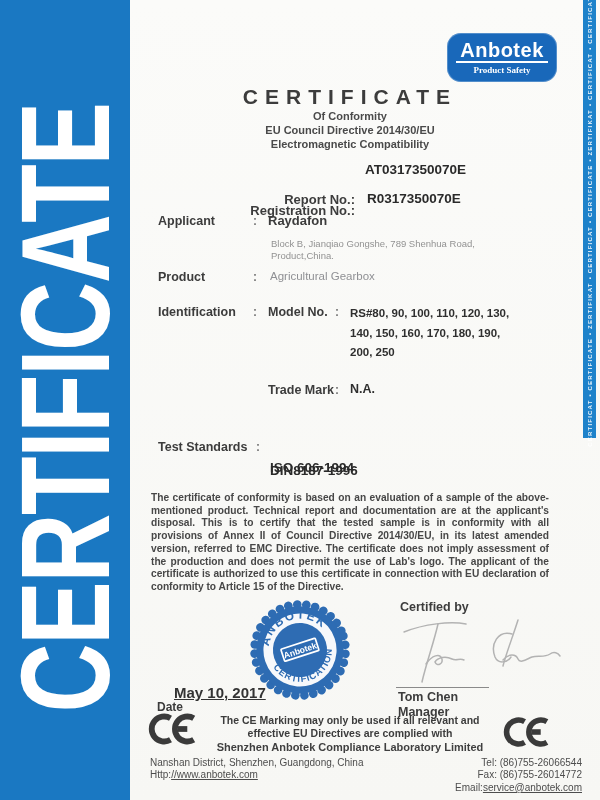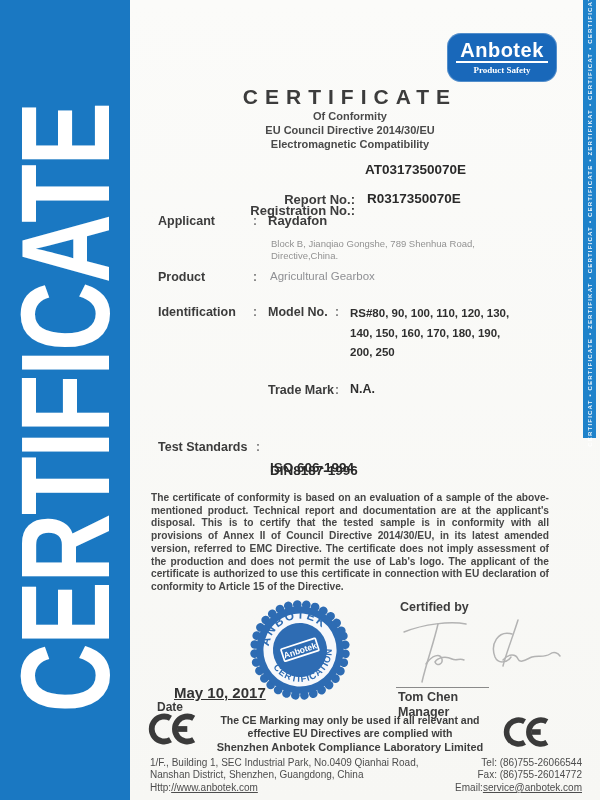--- a/index.html
+++ b/index.html
@@ -99,21 +99,21 @@
 
   <div class="abs reg-label row-label">Registration No.:</div>
   <div class="abs reg-value">AT0317350070E</div>
   <div class="abs rep-label row-label">Report No.:</div>
   <div class="abs rep-value">R0317350070E</div>
 
   <div class="abs row-label" style="left:158px;top:214px;">Applicant</div>
   <div class="colon" style="top:214px;">:</div>
   <div class="abs" style="left:268px;top:213px;font-weight:bold;font-size:13px;">Raydafon</div>
   <div class="abs addr" style="left:271px;top:238px;">Block B, Jianqiao Gongshe, 789 Shenhua Road,</div>
-  <div class="abs addr" style="left:271px;top:250px;">Directive,China.</div>
+  <div class="abs addr" style="left:271px;top:250px;">Product,China.</div>
 
   <div class="abs row-label" style="left:158px;top:270px;">Product</div>
   <div class="colon" style="top:270px;">:</div>
   <div class="abs gray-val" style="left:270px;top:270px;font-size:11.5px;">Agricultural Gearbox</div>
 
   <div class="abs row-label" style="left:158px;top:305px;">Identification</div>
   <div class="colon" style="top:305px;">:</div>
   <div class="abs row-label" style="left:268px;top:305px;">Model No.</div>
   <div class="colon2" style="top:305px;">:</div>
   <div class="abs model-lines" style="left:350px;top:304px;">
@@ -188,21 +188,20 @@
     </g>
   </svg>
 
   <div class="abs ce-notice">
     <div>The CE Marking may only be used if all relevant and</div>
     <div>effective EU Directives are complied with</div>
   </div>
   <div class="abs company">Shenzhen Anbotek Compliance Laboratory Limited</div>
 
   <div class="abs addr-left">
-    <div>1/F., Building 1, SEC Industrial Park, No.0409 Qianhai Road,</div>
     <div>Nanshan District, Shenzhen, Guangdong, China</div>
     <div>
       <span>Http:</span><span class="u-link">//www.anbotek.com</span>
     </div>
   </div>
 
   <div class="abs contact-right">
     <div>Tel: (86)755-26066544</div>
     <div>Fax: (86)755-26014772</div>
     <div>

